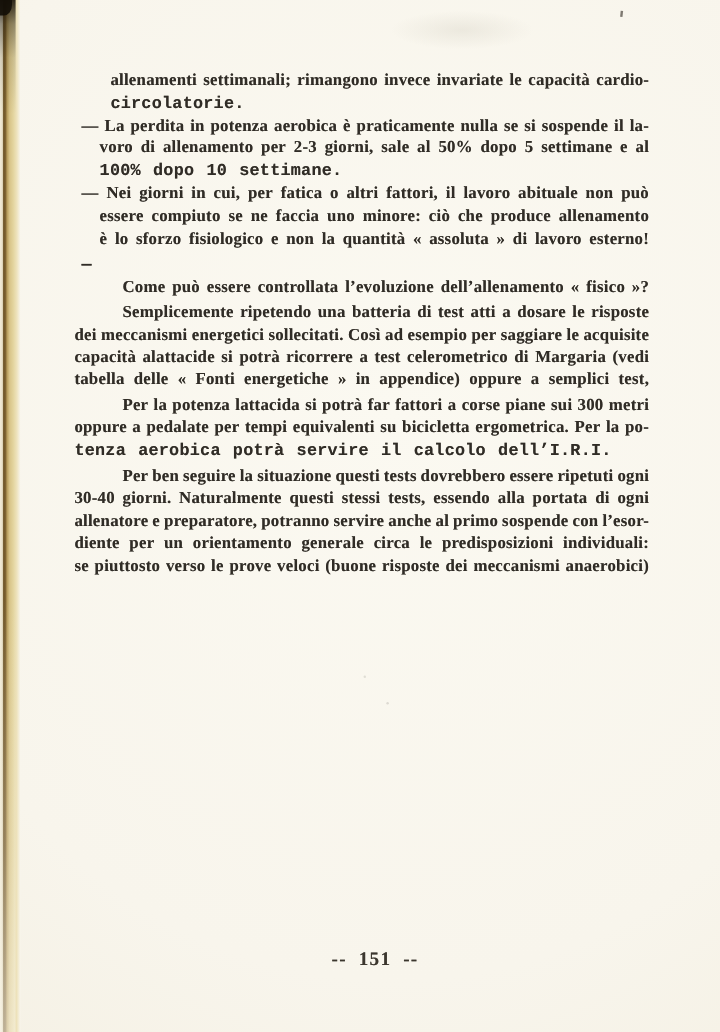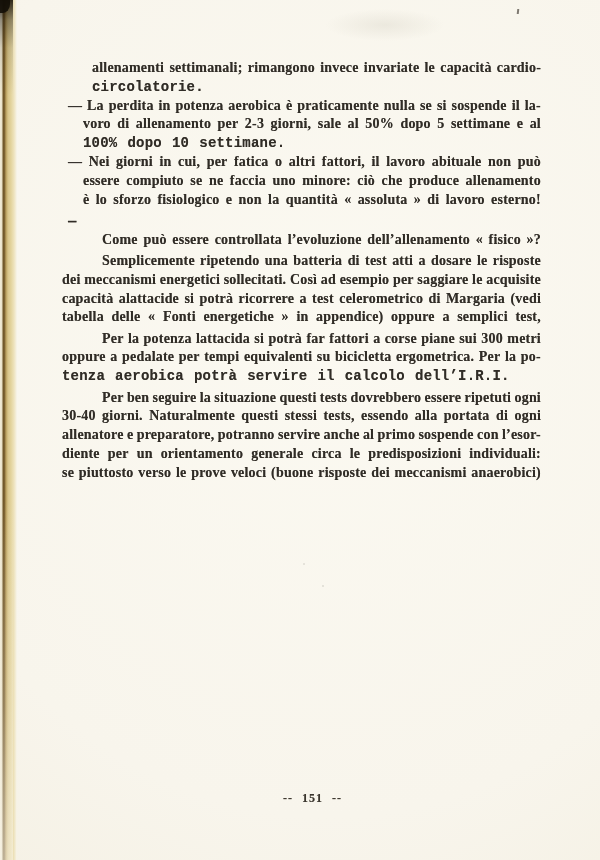--- a/index.html
+++ b/index.html
@@ -55,21 +55,21 @@
   .p-hang{padding-left:21px;align-items:flex-end;}
   .p-dash{padding-left:6px;}
   .p-first{padding-left:40px;}
   .p-body{padding-left:0;}
   .gapped{margin-top:2.5px;}
   .w{white-space:pre;}
 
   .folio{
     position:absolute;left:62px;top:791px;width:479px;
     text-align:center;transform:translateX(11px);
-    font-size:12px;font-weight:700;color:#3b362e;
+    font-size:16px;font-weight:700;color:#3b362e;
     letter-spacing:1px;word-spacing:5px;
     text-shadow:0 0 0.4px rgba(59,54,46,0.5);
   }
 </style>
 </head>
 <body>
 
 <div class="scan">
   <div class="edge"></div>
   <div class="corner"></div>

